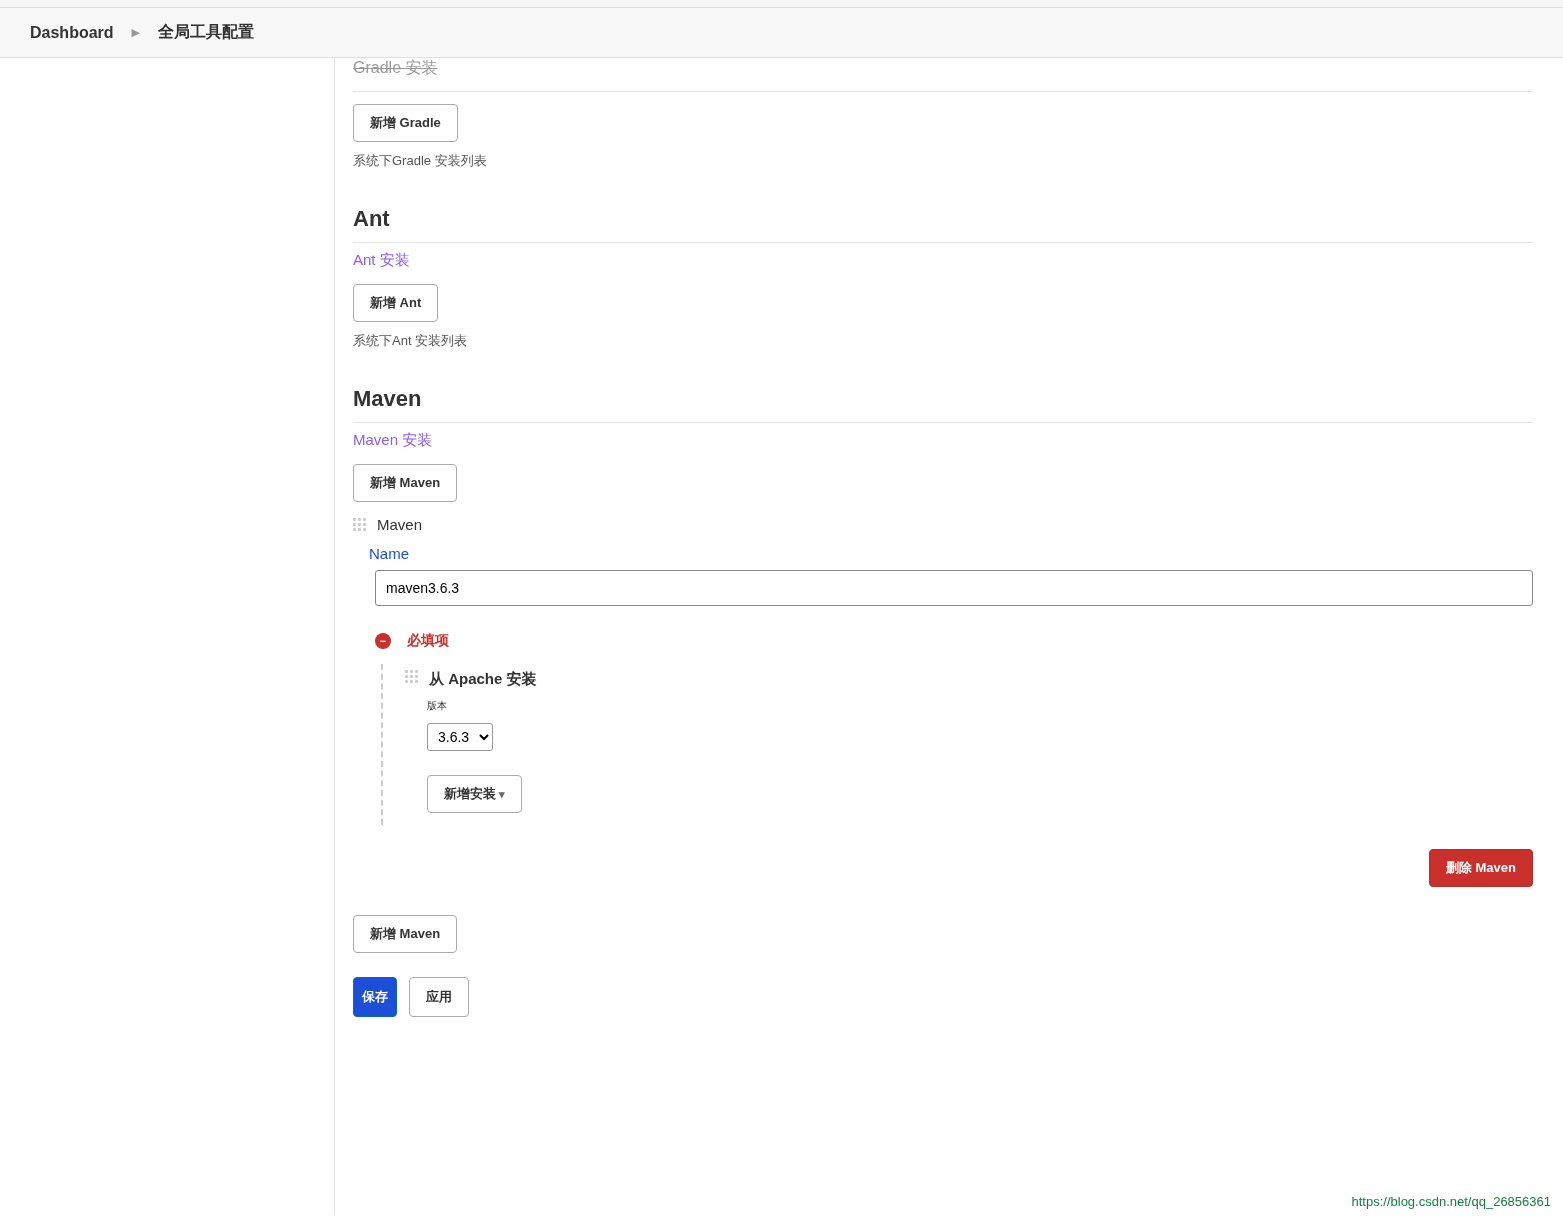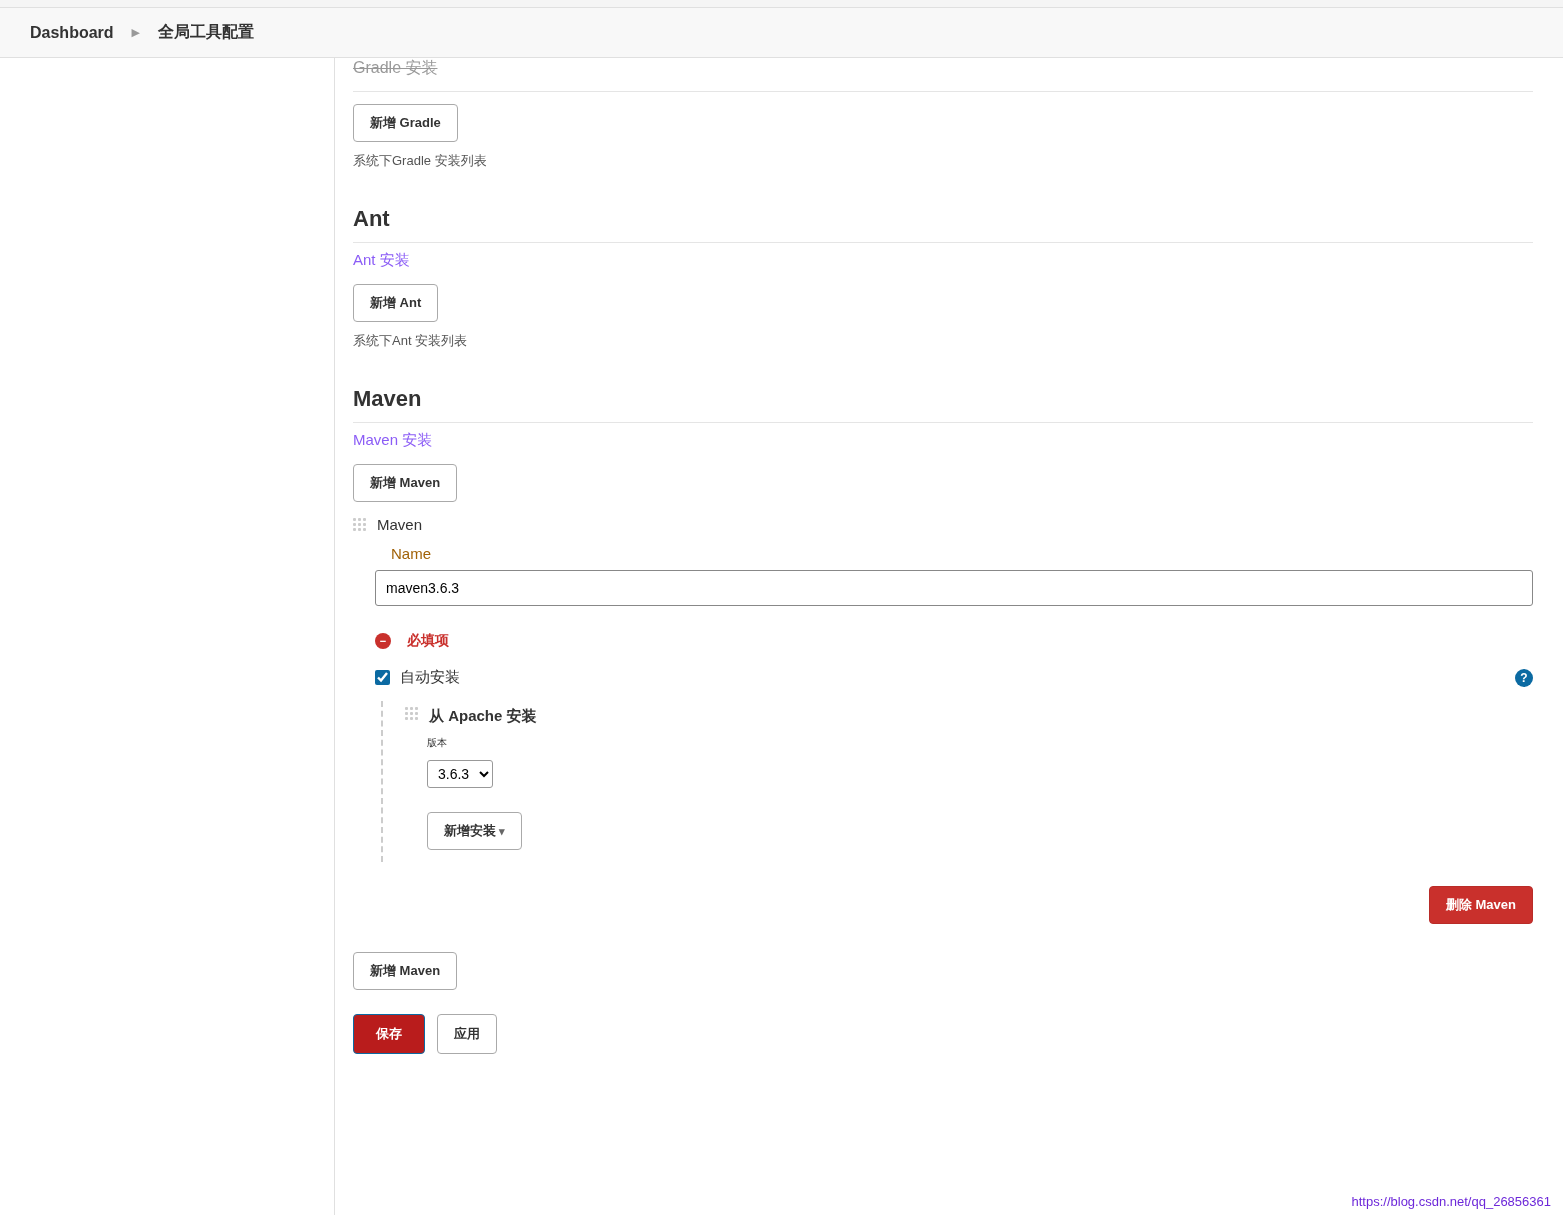--- a/index.html
+++ b/index.html
@@ -16,35 +16,35 @@
     .sidebar { width: 335px; border-right: 1px solid #e0e0e0; background: #fff; }
     .main { flex: 1; padding: 0 30px 40px 18px; }
     
     .section-cut { font-size: 16px; color: #333; padding: 0 0 12px; border-bottom: 1px solid #e5e5e5; margin-bottom: 12px; }
     .section-cut .strike { text-decoration: line-through; color: #999; }
     
     h2 { font-size: 22px; font-weight: 700; margin: 36px 0 8px; padding-bottom: 10px; border-bottom: 1px solid #e5e5e5; }
     .sub-label { font-size: 15px; color: #8b5cf6; margin-bottom: 14px; }
     
     .btn { display: inline-block; background: #fff; border: 1px solid #aaa; border-radius: 4px; padding: 9px 16px; font-size: 13px; font-weight: 600; color: #333; cursor: pointer; }
-    .btn.primary { background: #b91c1c; border-color: #0b6aa2; color: #fff; padding: 10px 22px; }
+    .btn.primary { background: #1d4ed8; border-color: #0b6aa2; color: #fff; padding: 10px 8px; }
     .btn.danger { background: #c9302c; border-color: #b92c28; color: #fff; padding: 9px 16px; font-weight: 600; }
     .btn.dropdown::after { content: " ▾"; color: #666; font-size: 11px; }
     
     .hint { font-size: 13px; color: #555; margin-top: 10px; }
     
     .install-block { margin-top: 14px; }
     .install-header { display: flex; align-items: center; gap: 10px; margin-bottom: 12px; }
     .install-title-label { font-size: 15px; color: #333; }
     
     .drag-icon { width: 14px; height: 14px; display: inline-block; }
     .drag-dots { display: grid; grid-template-columns: repeat(3, 3px); grid-template-rows: repeat(3, 3px); gap: 2px; }
     .drag-dots span { width: 3px; height: 3px; background: #ccc; border-radius: 1px; }
     
-    .field-label { font-size: 15px; color: #a16207; margin: 0 0 8px 38px; }
+    .field-label { font-size: 15px; color: #1d4ed8; margin: 0 0 8px 16px; }
     .text-input { width: calc(100% - 22px); margin-left: 22px; padding: 9px 10px; font-size: 14px; border: 1px solid #888; border-radius: 3px; }
     
     .error-row { display: flex; align-items: center; gap: 16px; margin: 26px 0 0 22px; }
     .error-icon { width: 16px; height: 16px; border-radius: 50%; background: #c9302c; display: flex; align-items: center; justify-content: center; color: #fff; font-size: 11px; font-weight: bold; line-height: 1; }
     .error-icon::before { content: "−"; }
     .error-text { color: #c9302c; font-weight: 700; font-size: 14px; }
     
     .checkbox-row { display: flex; align-items: center; gap: 10px; margin: 18px 0 0 22px; position: relative; }
     .checkbox-row input[type="checkbox"] { width: 15px; height: 15px; accent-color: #0b6aa2; cursor: pointer; }
     .checkbox-row label { font-size: 15px; color: #333; }
@@ -54,21 +54,21 @@
     .nested-inner-header { display: flex; align-items: flex-start; gap: 10px; margin-bottom: 10px; }
     .nested-inner-header .bold { font-weight: 700; font-size: 15px; }
     .nested-label { font-size: 10px; margin-bottom: 10px; margin-left: 22px; }
     select { margin-left: 22px; padding: 4px 6px; border: 1px solid #999; border-radius: 3px; font-size: 14px; background: #fff; cursor: pointer; min-width: 62px; }
     
     .right-align { display: flex; justify-content: flex-end; margin-top: 24px; }
     .add-installer-row { margin-top: 24px; margin-left: 22px; }
     
     .bottom-actions { display: flex; gap: 12px; margin-top: 24px; }
     
-    .watermark { position: fixed; bottom: 8px; right: 12px; color: #6d28d9; font-size: 13px; pointer-events: none; }
+    .watermark { position: fixed; bottom: 8px; right: 12px; color: #15803d; font-size: 13px; pointer-events: none; }
   </style>
 </head>
 <body>
 
 <div class="top-bar"></div>
 
 <div class="breadcrumb">
   <a href="#">Dashboard</a>
   <span class="sep">▶</span>
   <span class="current">全局工具配置</span>
@@ -115,25 +115,20 @@
       </div>
 
       <div class="field-label">Name</div>
       <input type="text" class="text-input" value="maven3.6.3" style="">
 
       <div class="error-row">
         <span class="error-icon"></span>
         <span class="error-text">必填项</span>
       </div>
 
-      <div class="checkbox-row">
-        <input type="checkbox" id="auto-install" checked="" style="">
-        <label for="auto-install">自动安装</label>
-        <span class="help-icon">?</span>
-      </div>
 
       <div class="nested-block">
         <div class="nested-inner-header">
           <span class="drag-icon">
             <span class="drag-dots">
                 <span></span>
                 <span></span>
                 <span></span>
                 <span></span>
                 <span></span>

